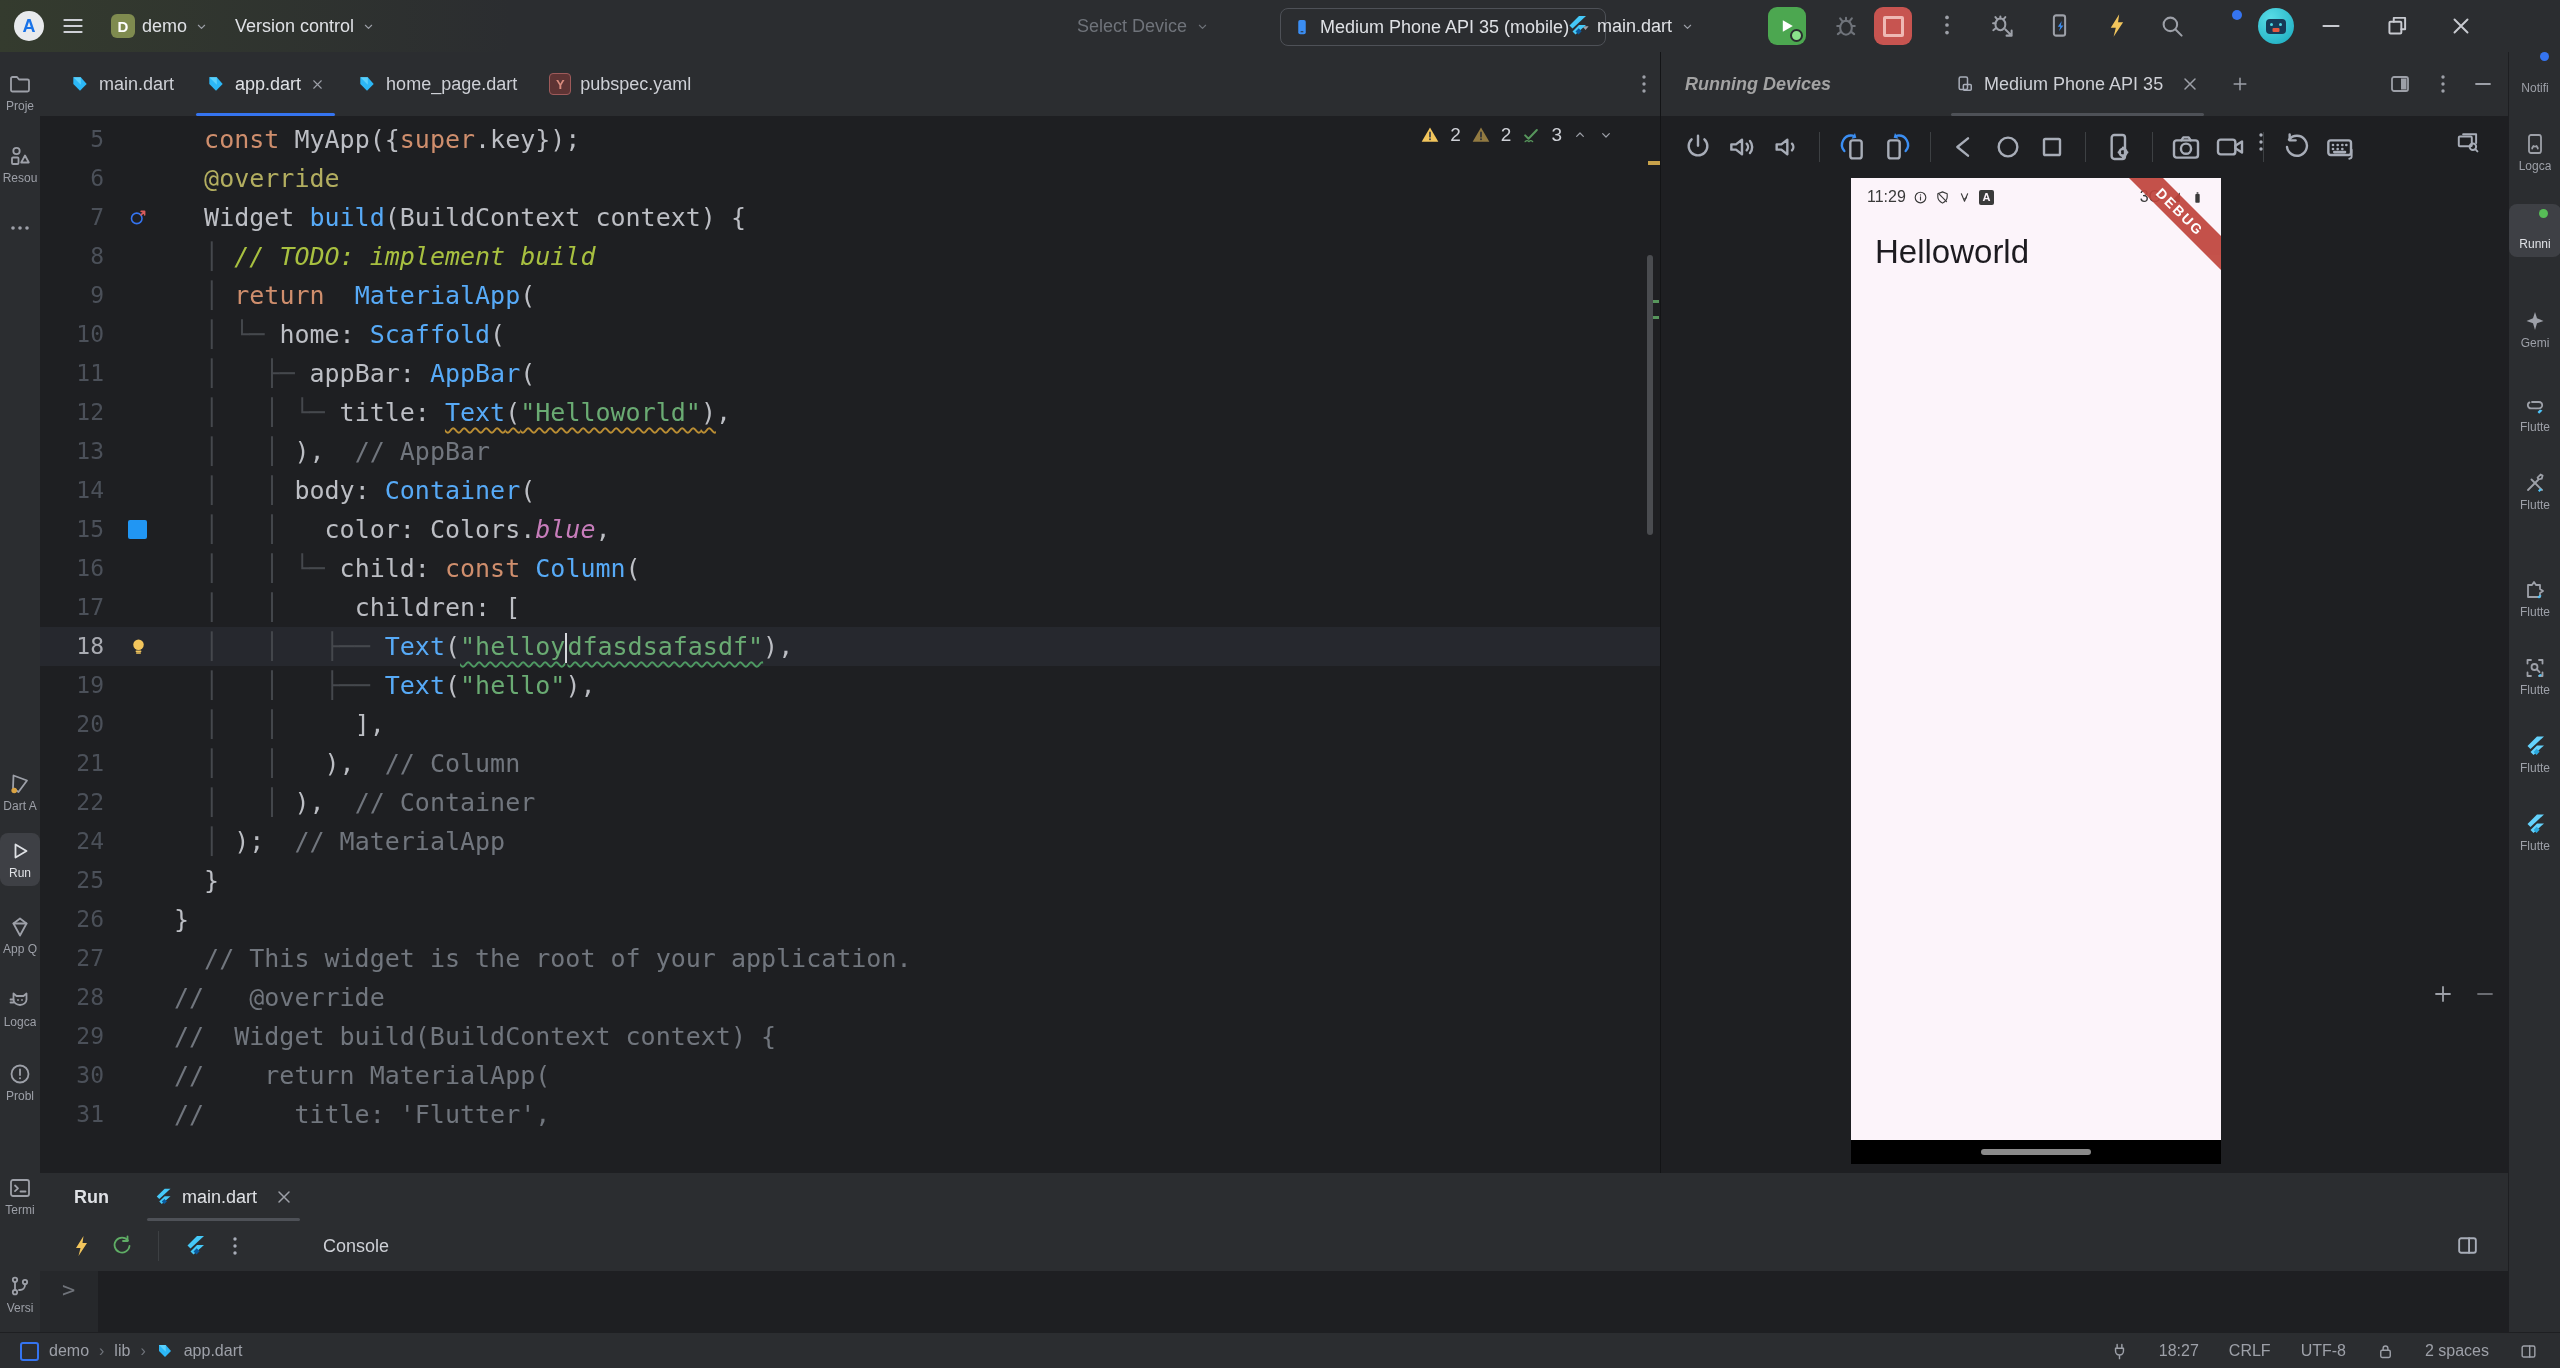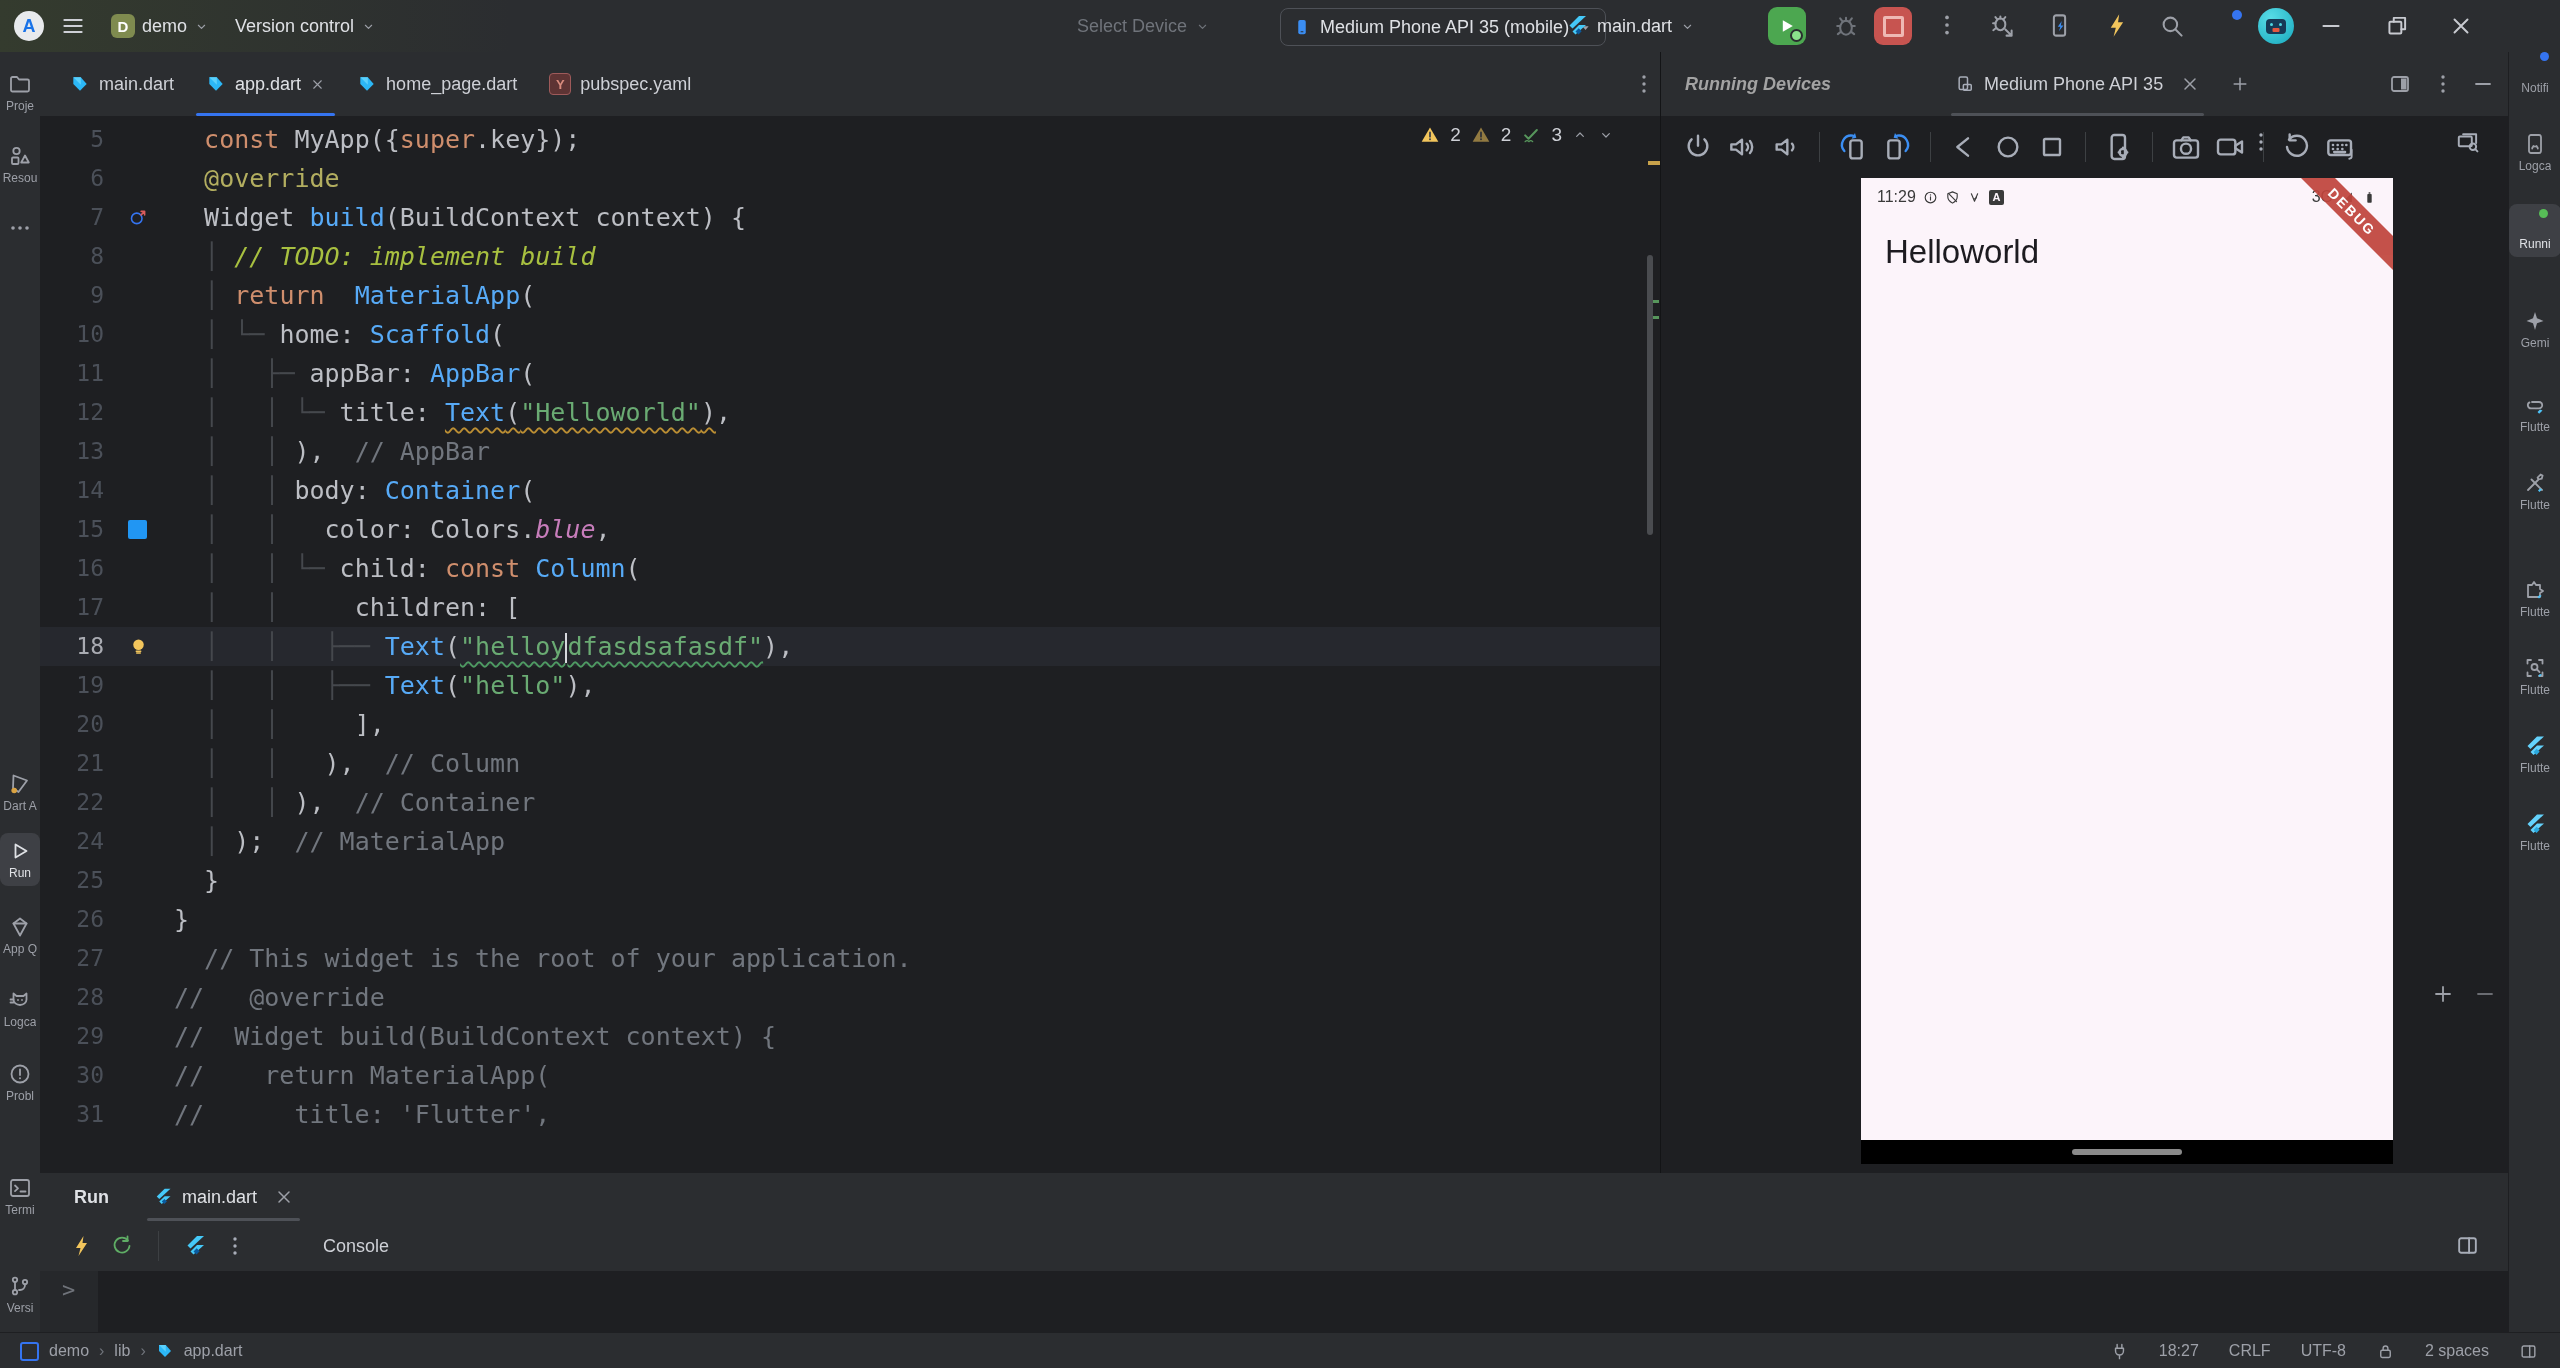--- a/index.html
+++ b/index.html
@@ -91,21 +91,21 @@
   #rp-tab .ic{width:20px;height:20px;position:relative;}
   .rp-x{width:15px;height:15px;color:#9DA0A8;margin-left:8px;}
   .rp-plus{width:20px;height:20px;color:#9DA0A8;margin-left:26px;}
   .rp-hic{position:absolute;top:20px;width:24px;height:24px;color:#9DA0A8;}
   #rp-toolbar{position:absolute;left:0;top:64px;width:100%;height:62px;display:flex;align-items:center;padding-left:18px;gap:6px;}
   #rp-toolbar .ic{width:32px;height:32px;padding:0 3px;color:#A8ADB8;}
   .vsep{width:1px;height:30px;background:#3D4043;margin:0 8px;}
   #rp-more{position:absolute;left:588px;top:78px;width:24px;height:24px;color:#A8ADB8;}
   #rp-screens{position:absolute;right:28px;top:78px;width:26px;height:26px;color:#A8ADB8;}
   
-  #screen{position:absolute;left:200px;top:126px;width:532px;height:986px;background:#FCF4FA;overflow:hidden;}
+  #screen{position:absolute;left:190px;top:126px;width:370px;height:986px;background:#FCF4FA;overflow:hidden;}
   #p-status{height:38px;display:flex;align-items:center;padding:0 16px;font-size:16px;color:#3A3A3A;gap:7px;}
   #p-status .ic{width:15px;height:15px;color:#3A3A3A;}
   .a-box{width:15px;height:15px;background:#3A3A3A;color:#FCF4FA;border-radius:2px;font-size:11px;font-weight:bold;
     display:flex;align-items:center;justify-content:center;}
   .p-sp{flex:1;}
   #p-appbar{height:72px;display:flex;align-items:center;padding-left:24px;}
   #p-title{font-size:33px;color:#1D1B20;}
   #p-body{position:absolute;left:0;top:110px;bottom:24px;right:0;}
   #blue-box{position:absolute;left:0;top:0;bottom:0;width:133px;display:flex;flex-direction:column;align-items:center;}
   #blue-box .t{font-size:15.5px;color:#14141A;line-height:20px;}

